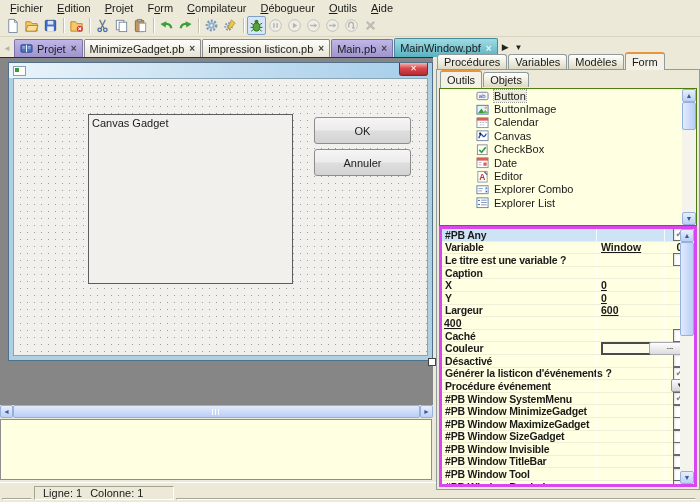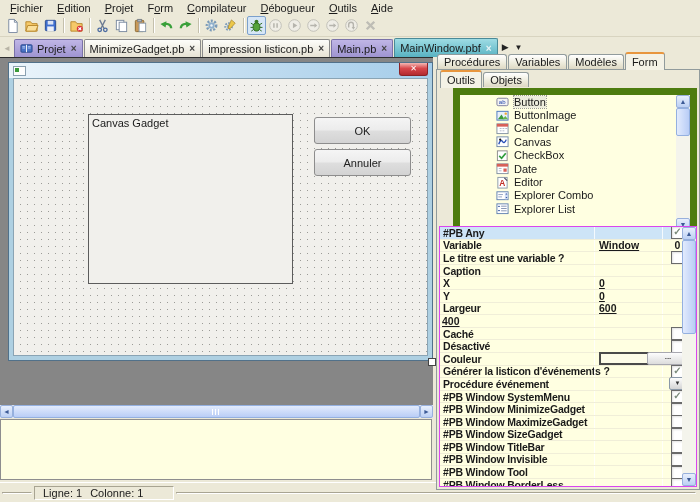--- a/index.html
+++ b/index.html
@@ -49,42 +49,42 @@
   #hscroll{position:absolute;top:405px;left:0;width:433px;height:13px;background:#dce6f8;display:flex;}
   .sb-btn{width:13px;height:13px;box-sizing:border-box;background:linear-gradient(#e8effc,#bcd0f4);
           border:1px solid #98b0dc;border-radius:2px;color:#3c5a96;font-size:7px;line-height:11px;text-align:center;flex:none;}
   #h-thumb{flex:1;background:linear-gradient(#e2ebfd,#b9cdf6);border:1px solid #94b0e0;border-radius:2px;
            display:flex;align-items:center;justify-content:center;}
   #h-thumb i{display:block;width:9px;height:6px;background:repeating-linear-gradient(90deg,#fff 0 1px,rgba(0,0,0,0) 1px 3px);}
   
   #output{position:absolute;top:419px;left:0;width:430px;height:59px;background:#ffffe1;border:1px solid #8e8e8e;}
   
   #statusbar{position:absolute;top:482px;left:0;right:0;height:20px;background:#ece9d8;border-top:1px solid #fff;
-             display:flex;align-items:center;padding:2px 2px;box-sizing:border-box;}
+             display:flex;align-items:flex-end;padding:2px 2px;box-sizing:border-box;}
   .sb-panel{border:1px solid;border-color:#a8a492 #ffffff #ffffff #a8a492;margin-right:2px;display:flex;align-items:center;}
   #sb-p1{width:28px;} #sb-p2{width:130px;padding-left:8px;gap:8px;} #sb-p3{flex:1;}
   
   #rightpanel{position:absolute;top:40px;left:436px;width:264px;height:438px;margin-top:12px;}
   #ptabs{height:17px;display:flex;align-items:flex-end;padding-left:1px;position:relative;z-index:2;}
   .xtab{height:14px;padding:0 6px;margin-right:1px;display:flex;align-items:center;white-space:nowrap;
         border:1px solid #919b9c;border-bottom:none;border-radius:3px 3px 0 0;
         background:linear-gradient(#ffffff,#eceada 60%,#ddd8c4);}
   .xtab.active{background:#f4f2e6;border-top:2px solid #e8963e;height:16px;margin-bottom:-1px;}
   #pbody{position:absolute;top:17px;left:0;right:0;bottom:0;border:1px solid #919b9c;background:#ece9d8;box-sizing:border-box;}
   #ttabs{position:absolute;top:1px;left:3px;height:16px;display:flex;align-items:flex-end;z-index:2;}
-  #toolbox{position:absolute;left:16px;right:2px;top:18px;height:136px;border:7px solid #4d7c0f;background:#ffffe1;overflow:hidden;}
+  #toolbox{position:absolute;left:2px;right:2px;top:18px;height:136px;border:1px solid #4d7c0f;background:#ffffe1;overflow:hidden;}
   .tool-row{height:13.4px;display:flex;align-items:center;padding-left:36px;gap:5px;white-space:nowrap;}
   .tool-row svg{width:13px;height:13px;flex:none;}
   .tool-label.selected{background:#ededdd;outline:1px dotted #9a9a9a;}
   .vscroll{position:absolute;right:0;top:0;bottom:0;width:14px;background:#f4f4ec;display:flex;flex-direction:column;}
   .vscroll .sb-btn{width:14px;}
   .v-thumb{background:linear-gradient(90deg,#e2ebfd,#b9cdf6);border:1px solid #94b0e0;border-radius:2px;flex:none;}
   .v-track{flex:1;}
   
-  #propgrid{position:absolute;left:2px;right:2px;top:156px;bottom:2px;border:1px solid #d946ef;background:#ffffe1;overflow:hidden;}
+  #propgrid{position:absolute;left:2px;right:2px;top:156px;bottom:2px;border:3px solid #d946ef;background:#ffffe1;overflow:hidden;}
   #prows{position:absolute;left:0;top:0;right:14px;bottom:0;overflow:hidden;}
   .prow{display:flex;height:12.6px;align-items:center;position:relative;font-weight:bold;border-bottom:1px solid #f0eed8;box-sizing:border-box;}
   .prow::before{content:'';position:absolute;left:154px;top:0;bottom:0;width:1px;background:rgba(255,255,255,.8);}
   .prow::after{content:'';position:absolute;left:222px;top:0;bottom:0;width:1px;background:rgba(255,255,255,.8);}
   .prow.selected{background:#cde4f7;}
   .plabel{width:154px;padding-left:3px;white-space:nowrap;flex:none;letter-spacing:-0.2px;font-size:10.5px;}
   .pvalue{width:68px;padding-left:2px;flex:none;font-size:10.5px;position:relative;display:flex;align-items:center;text-decoration:underline;}
   .pextra{width:21px;display:flex;justify-content:center;align-items:center;flex:none;font-size:10.5px;z-index:1;}
   .cb{width:11px;height:11px;background:#fff;border:1px solid #6a6a6a;font-size:10px;line-height:10px;
       text-align:center;color:#7a8a7a;box-shadow:inset 1px 1px 2px rgba(0,0,0,0.12);}
@@ -483,35 +483,35 @@
               <div class="pextra"></div>
             </div>
             <div class="prow">
               <div class="plabel">Caché</div>
               <div class="pvalue"></div>
               <div class="pextra">
                 <span class="cb"></span>
               </div>
             </div>
             <div class="prow">
-              <div class="plabel">Désactivé</div>
-              <div class="pvalue"></div>
-              <div class="pextra">
-                <span class="cb"></span>
-              </div>
-            </div>
-            <div class="prow">
               <div class="plabel">Couleur</div>
               <div class="pvalue">
                 <span class="swatch"></span>
                 <span class="dots-btn">...</span>
               </div>
               <div class="pextra"></div>
             </div>
             <div class="prow">
+              <div class="plabel">Désactivé</div>
+              <div class="pvalue"></div>
+              <div class="pextra">
+                <span class="cb"></span>
+              </div>
+            </div>
+            <div class="prow">
               <div class="plabel">Générer la listicon d'événements ?</div>
               <div class="pvalue"></div>
               <div class="pextra">
                 <span class="cb">✓</span>
               </div>
             </div>
             <div class="prow">
               <div class="plabel">Procédure événement</div>
               <div class="pvalue"></div>
               <div class="pextra">
@@ -540,28 +540,28 @@
               </div>
             </div>
             <div class="prow">
               <div class="plabel">#PB  Window  SizeGadget</div>
               <div class="pvalue"></div>
               <div class="pextra">
                 <span class="cb"></span>
               </div>
             </div>
             <div class="prow">
+              <div class="plabel">#PB  Window  Invisible</div>
+              <div class="pvalue"></div>
+              <div class="pextra">
+                <span class="cb"></span>
+              </div>
+            </div>
+            <div class="prow">
               <div class="plabel">#PB  Window  TitleBar</div>
-              <div class="pvalue"></div>
-              <div class="pextra">
-                <span class="cb"></span>
-              </div>
-            </div>
-            <div class="prow">
-              <div class="plabel">#PB  Window  Invisible</div>
               <div class="pvalue"></div>
               <div class="pextra">
                 <span class="cb"></span>
               </div>
             </div>
             <div class="prow">
               <div class="plabel">#PB  Window  Tool</div>
               <div class="pvalue"></div>
               <div class="pextra">
                 <span class="cb"></span>

